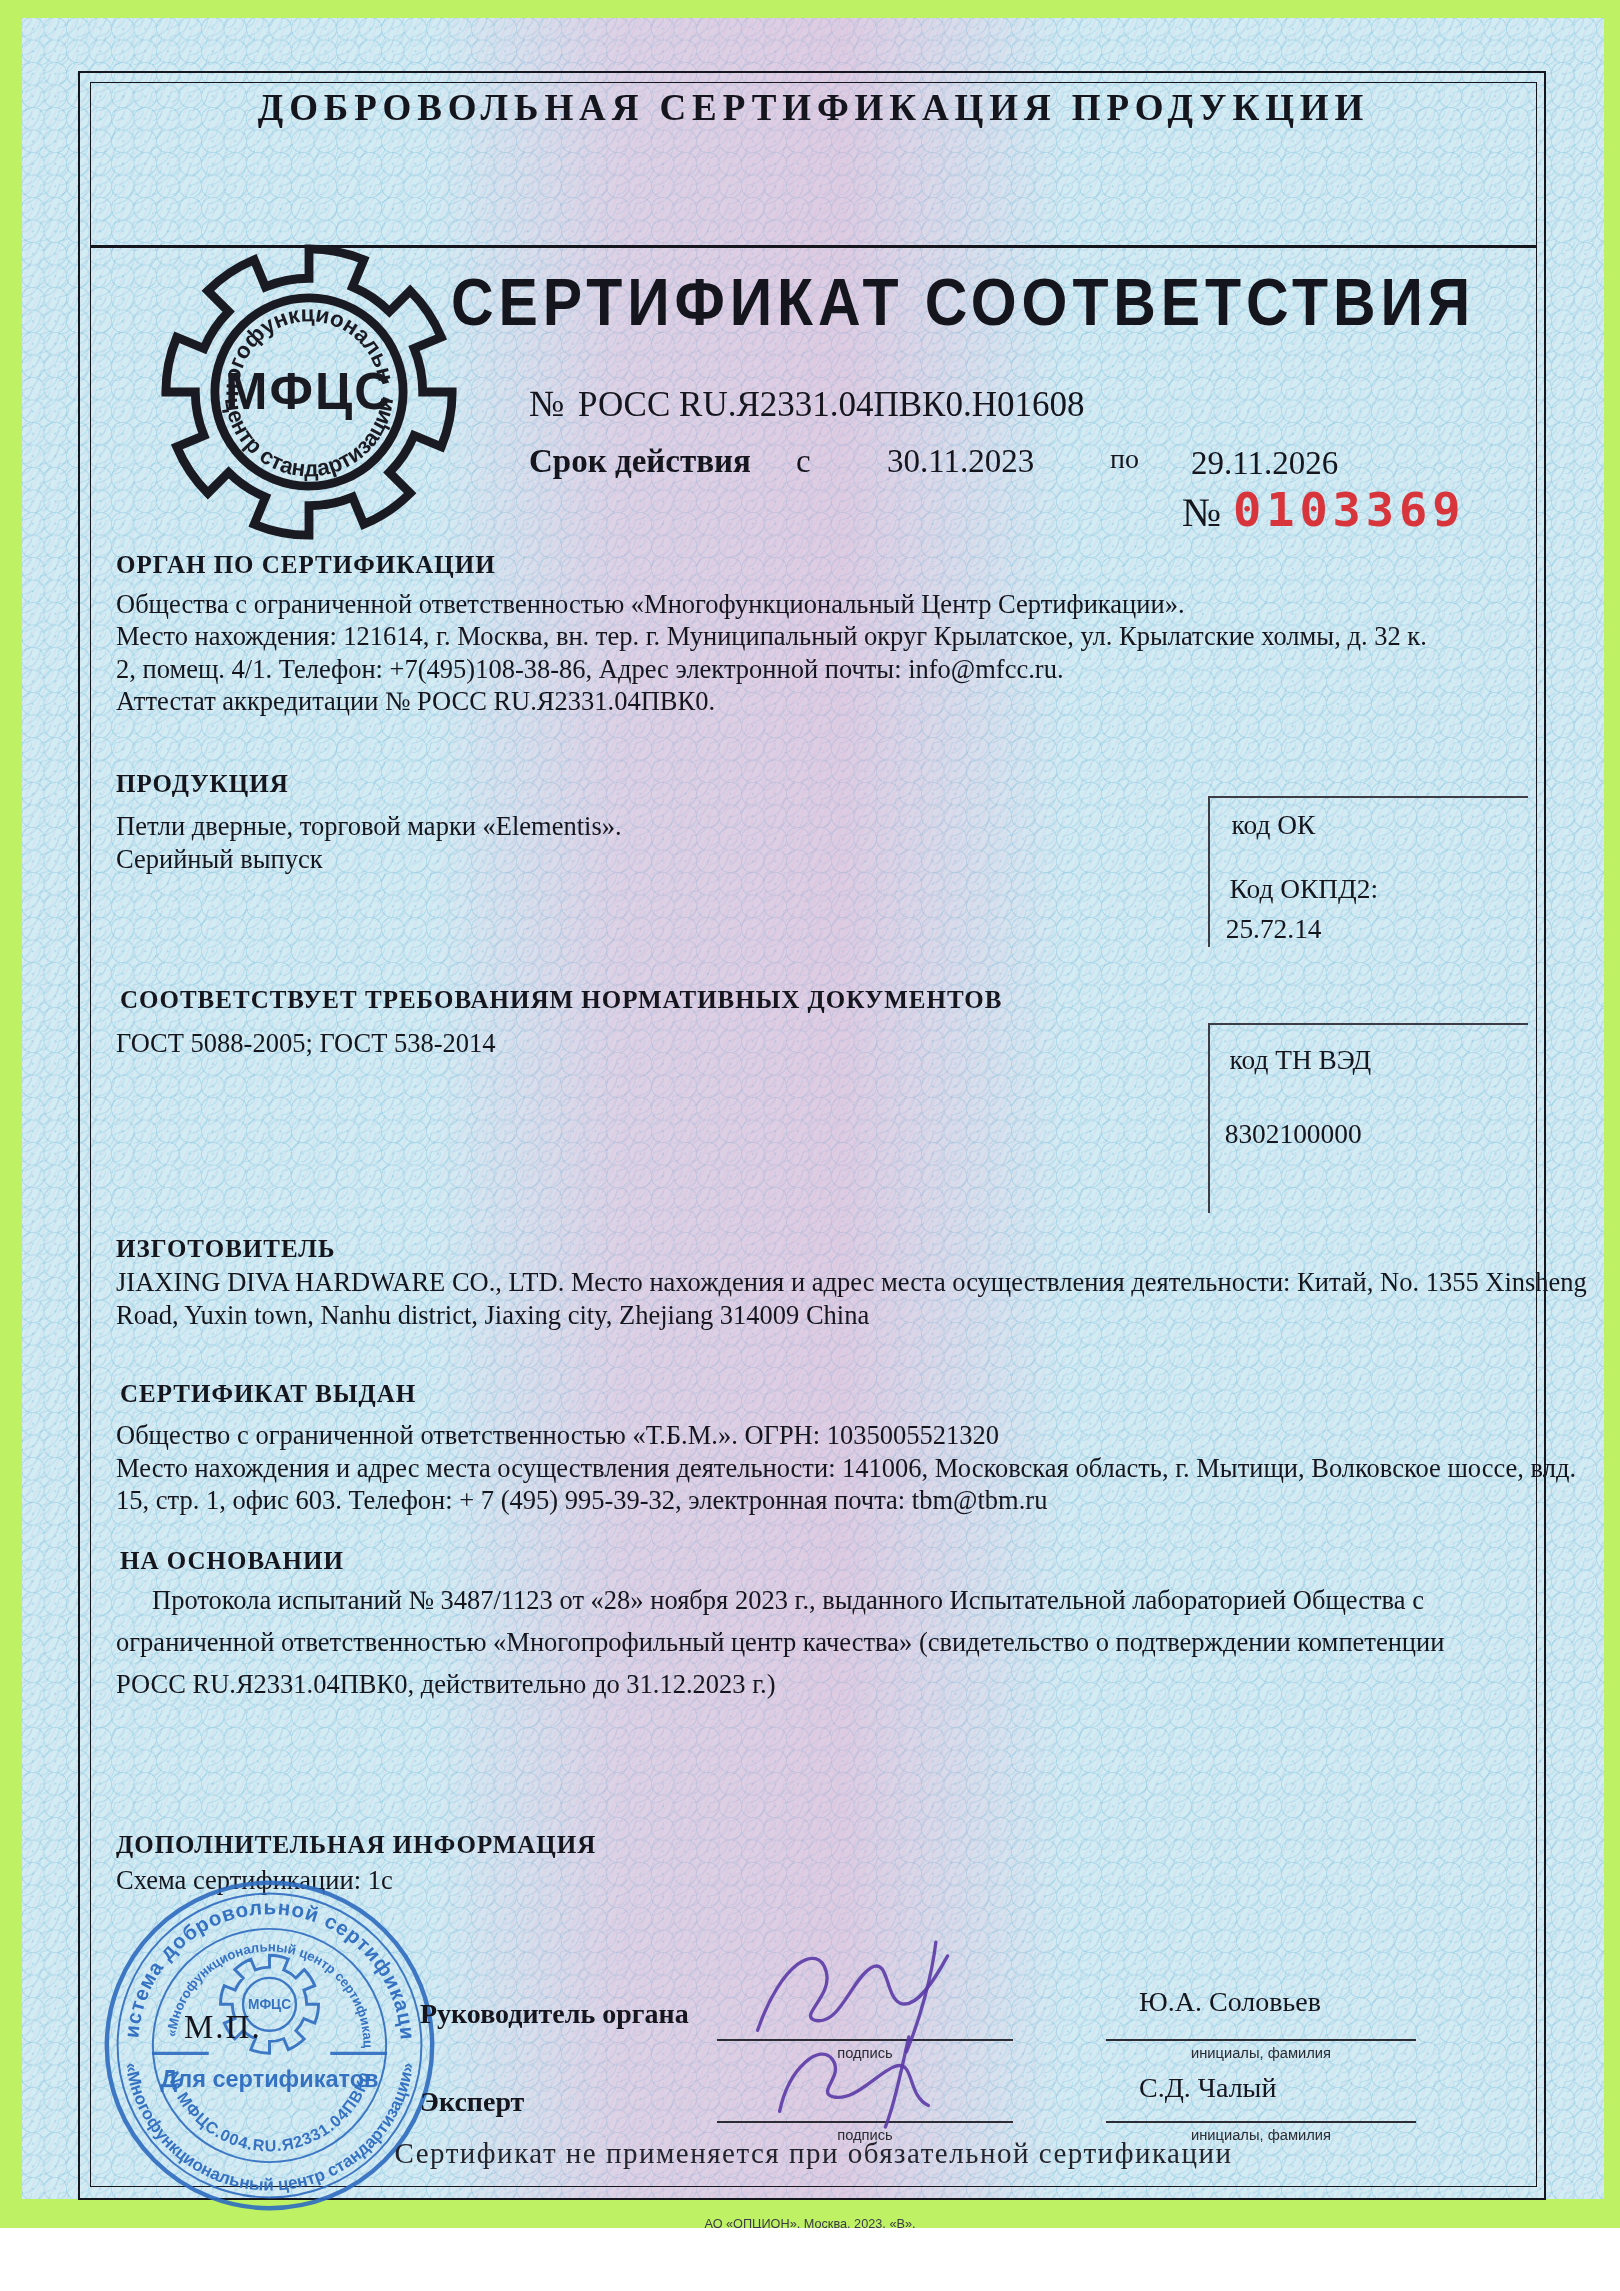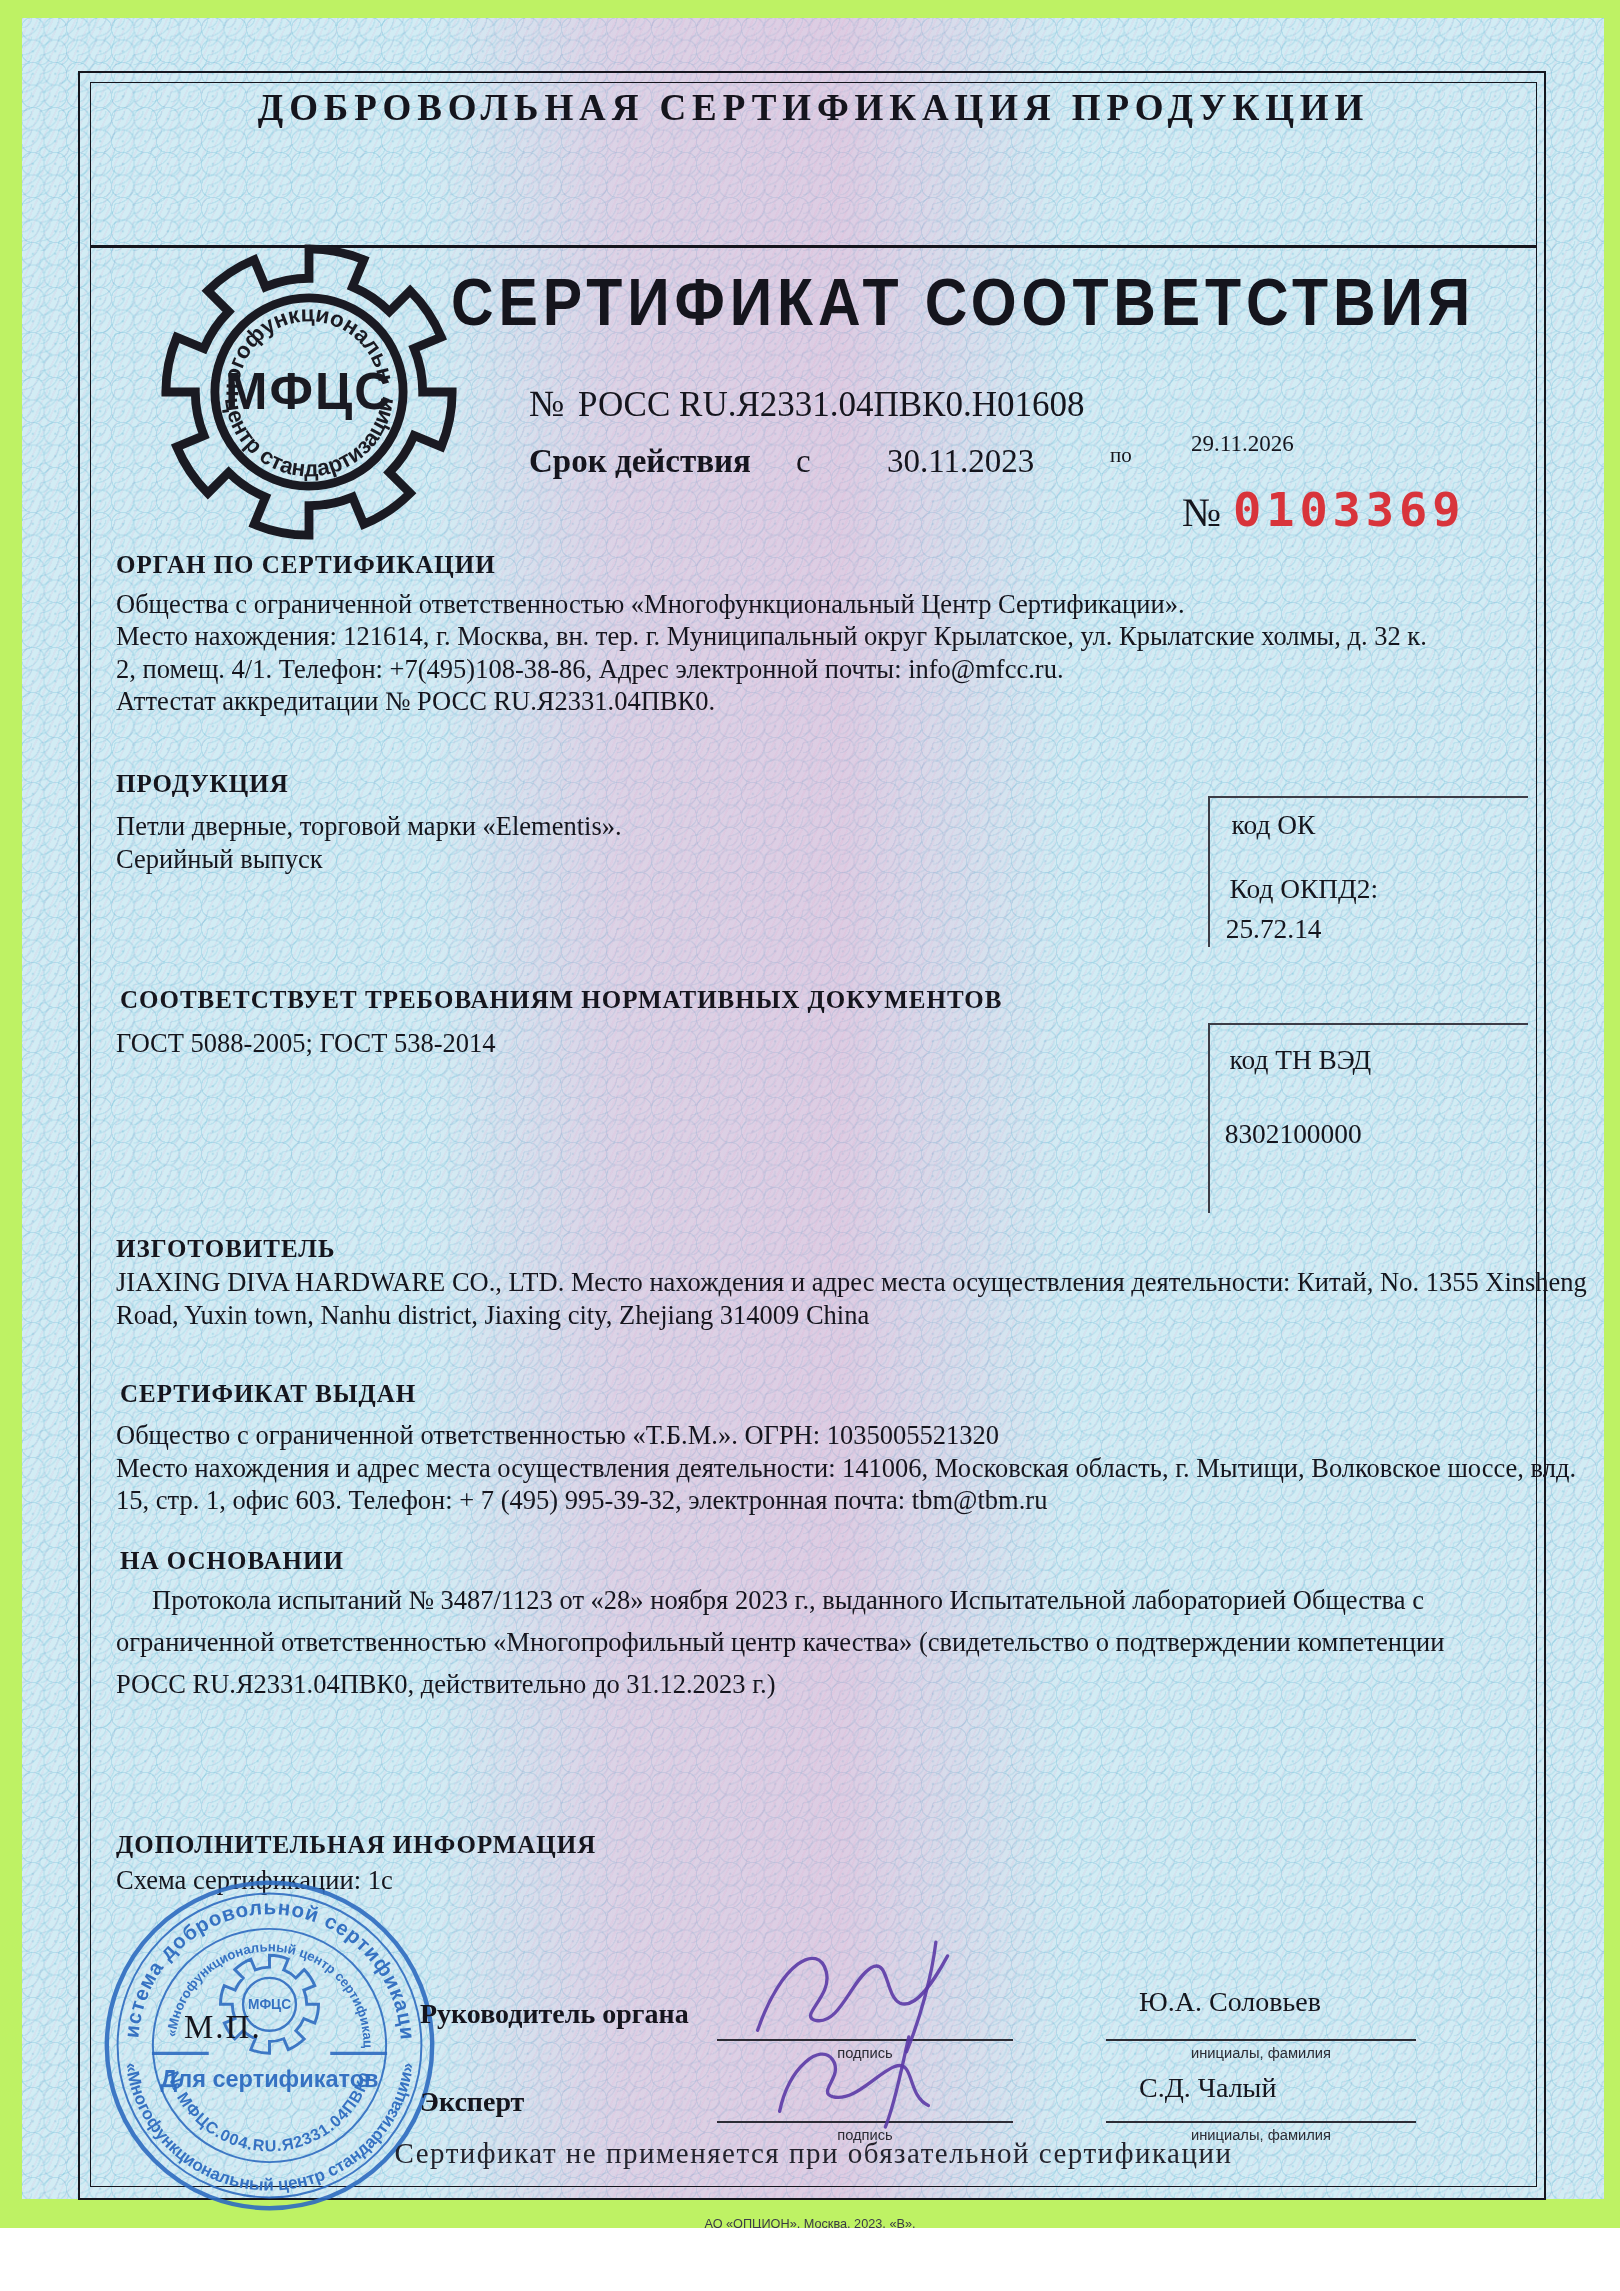--- a/index.html
+++ b/index.html
@@ -19,22 +19,22 @@
   .header-band{left:90px;top:86px;width:1447px;text-align:center;font-weight:bold;
                font-size:37px;letter-spacing:5.9px;}
   .header-rule{left:90px;top:245px;width:1447px;height:2.5px;background:#15151d;}
   .doc-title{left:451px;top:265px;font-family:"Liberation Sans",sans-serif;font-weight:800;
              font-size:59px;letter-spacing:4.9px;transform:scaleY(1.12);transform-origin:left top;white-space:nowrap;}
   .cert-number{left:529px;top:382px;font-size:35px;white-space:nowrap;}
   .cert-number .pre{font-size:37px;margin-right:13.7px;}
   .v-label{left:529px;top:443px;font-size:33px;font-weight:bold;}
   .v-from-label{left:796px;top:443px;font-size:33px;}
   .v-from{left:841px;top:443px;font-size:33px;margin-left:46px;}
-  .v-to-label{left:1110px;top:443px;font-size:21px;}
-  .v-to{left:1191px;top:431px;font-size:23px;}
+  .v-to-label{left:1110px;top:443px;font-size:28px;}
+  .v-to{left:1191px;top:445px;font-size:33px;}
   .serial-pre{left:1182px;top:488px;font-size:41px;}
   .serial-num{left:1233px;top:482px;font-family:"DejaVu Sans Mono",monospace;font-weight:bold;
               font-size:47px;letter-spacing:4.9px;color:var(--serial-red,#d8343b);}
   .sec-title{font-size:25px;font-weight:bold;letter-spacing:1px;white-space:nowrap;}
   .body-line{font-size:26.5px;line-height:33px;white-space:nowrap;}
   .code-box{border-top:2px solid #3c3c46;border-left:2px solid #3c3c46;}
   .code-label{font-size:27.4px;}
   .caption{font-size:14.7px;font-family:"Liberation Sans",sans-serif;color:#2a2a33;text-align:center;}
   .sig-line{border-bottom:2.2px solid #2c2c35;height:0;}
   .sig-label{font-size:28px;font-weight:bold;white-space:nowrap;}

